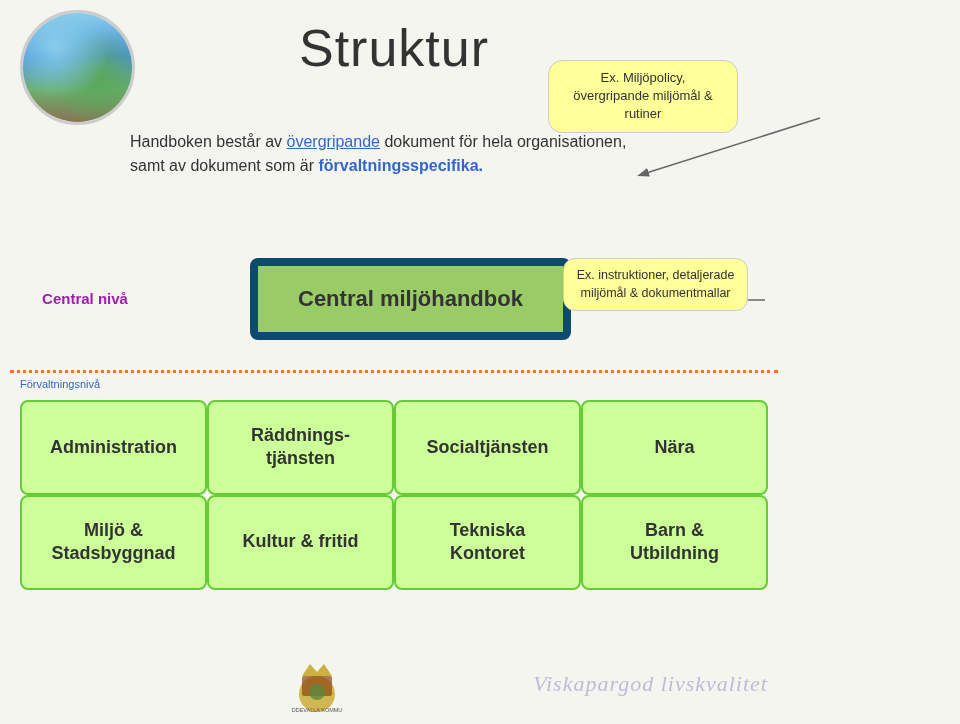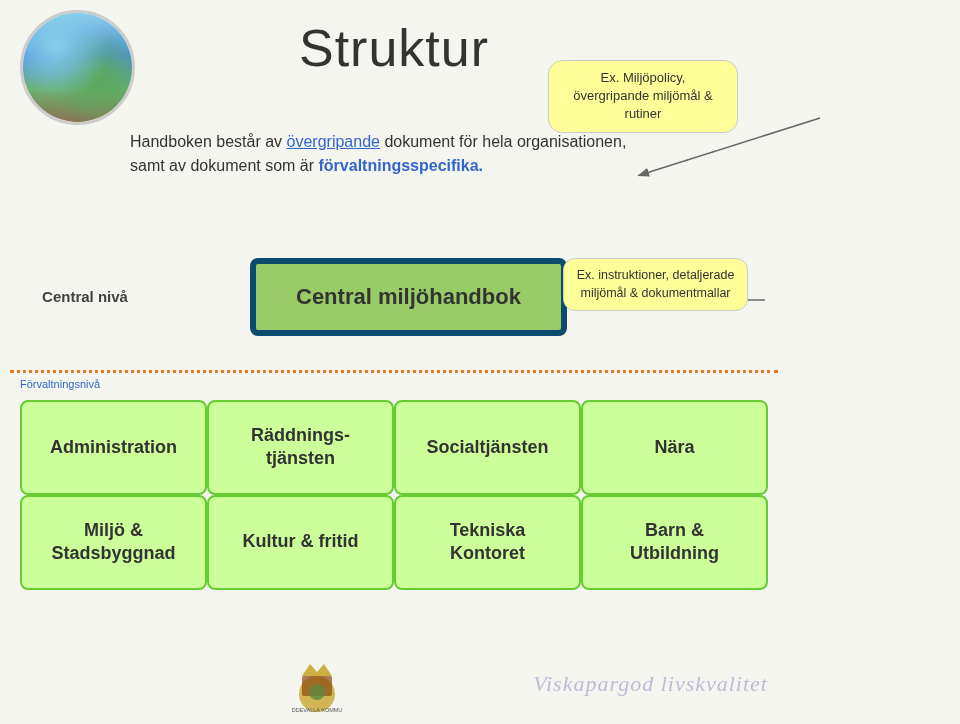--- a/index.html
+++ b/index.html
@@ -99,31 +99,31 @@
       top: 258px;
       left: 0;
       right: 0;
       display: flex;
       align-items: center;
       padding: 0 30px;
     }
 
     .central-niva-label {
       font-size: 15px;
-      color: #404040;
+      color: #a21caf;
       font-weight: bold;
       width: 110px;
       text-align: center;
       line-height: 1.3;
     }
 
     .central-handbok-box {
       margin-left: 110px;
       background: #99cc66;
-      border: 6px solid #0c4a6e;
+      border: 8px solid #0c4a6e;
       border-radius: 8px;
       padding: 20px 40px;
       font-size: 22px;
       font-weight: bold;
       color: #333;
       text-align: center;
     }
 
     
     .callout-right {

